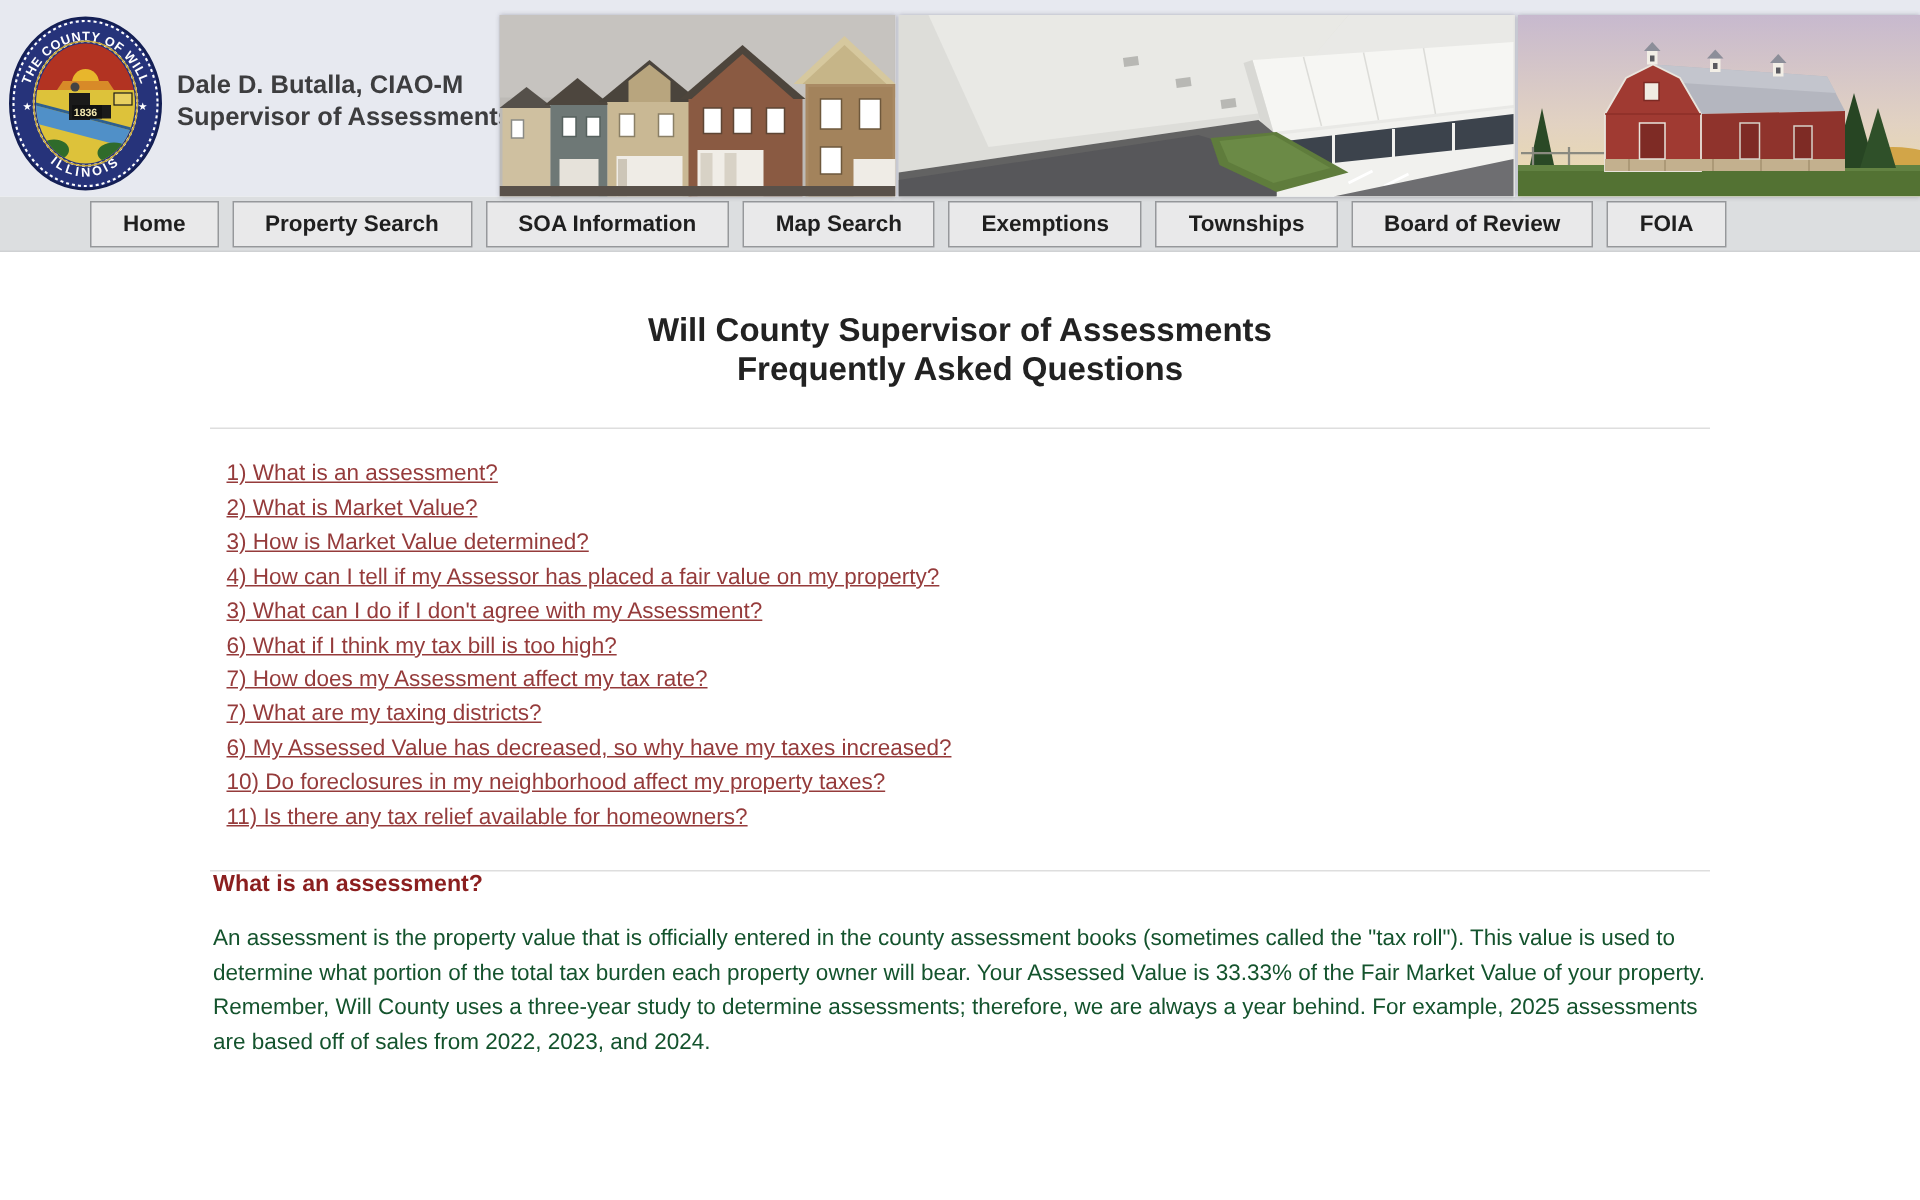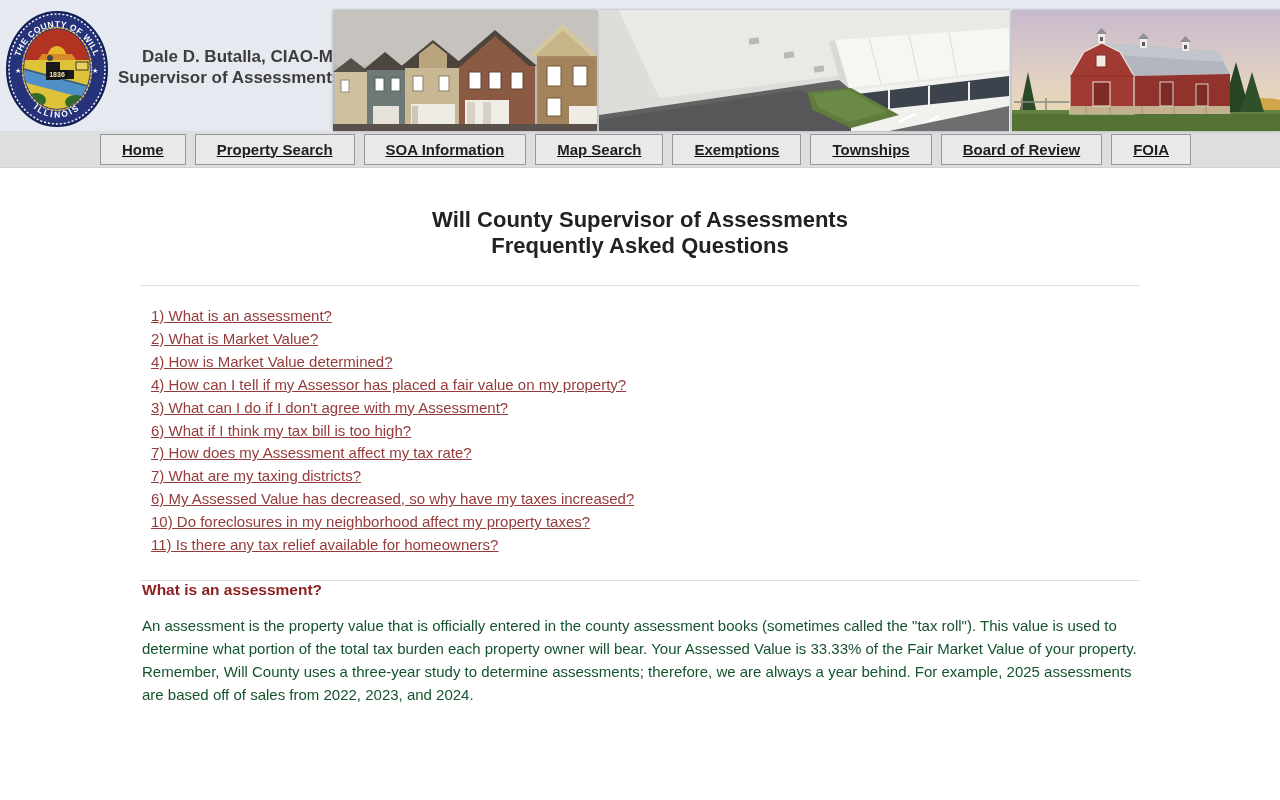--- a/index.html
+++ b/index.html
@@ -4,28 +4,28 @@
 <style>
   * { margin: 0; padding: 0; box-sizing: border-box; }
   html, body { background: #ffffff; }
   body { font-family: "Liberation Sans", sans-serif; }
   .page { width: 1280px; height: 800px; background: #ffffff; overflow: hidden; position: relative; }
 
   
   .site-header { position: relative; width: 1280px; height: 131px; background: #e7e9f0; }
   .seal-wrap { position: absolute; left: 6px; top: 10px; width: 102px; height: 118px; }
   .header-ident { position: absolute; left: 118px; top: 46px; }
-  .official-name { font-size: 17px; font-weight: bold; color: #3d3d3f; line-height: 21px; margin-left: 24px; }
+  .official-name { font-size: 17px; font-weight: bold; color: #3d3d3f; line-height: 21px; }
   .official-title { font-size: 17px; font-weight: bold; color: #3d3d3f; line-height: 21px; }
   .banner { position: absolute; left: 333px; top: 10px; height: 121px; display: flex; gap: 2px; }
   .banner svg { display: block; box-shadow: 0 0 3px rgba(60,60,80,0.35); }
 
   
   .navbar { width: 1280px; height: 37px; background: #dcdee0; border-bottom: 1px solid #cfd1d3;
-            display: flex; align-items: center; gap: 9px; padding-left: 100px; text-decoration: underline; }
+            display: flex; align-items: center; gap: 9px; padding-left: 60px; }
   .nav-btn { display: inline-block; background: #e9e9ea; border: 1px solid #96989b;
              padding: 5px 21px; font-size: 15px; font-weight: bold; color: #1f1f1f;
              text-decoration: none; cursor: pointer; line-height: 19px; white-space: nowrap; }
 
   
   .content { width: 1000px; margin-left: 140px; }
   .page-title { text-align: center; margin-top: 39px; font-size: 22px; font-weight: bold;
                 color: #222222; line-height: 26px; }
   .divider { border: none; border-top: 1px solid #dedede; height: 0; }
   .div1 { margin-top: 26px; }
@@ -250,21 +250,21 @@
     <div class="page-title">
       <div>Will County Supervisor of Assessments</div>
       <div>Frequently Asked Questions</div>
     </div>
 
     <hr class="divider div1">
 
     <div class="faq-links">
       <a href="#">1) What is an assessment?</a>
       <a href="#">2) What is Market Value?</a>
-      <a href="#">4) How is Market Value determined?</a>
+      <a href="#">3) How is Market Value determined?</a>
       <a href="#">4) How can I tell if my Assessor has placed a fair value on my property?</a>
       <a href="#">3) What can I do if I don't agree with my Assessment?</a>
       <a href="#">6) What if I think my tax bill is too high?</a>
       <a href="#">7) How does my Assessment affect my tax rate?</a>
       <a href="#">7) What are my taxing districts?</a>
       <a href="#">6) My Assessed Value has decreased, so why have my taxes increased?</a>
       <a href="#">10) Do foreclosures in my neighborhood affect my property taxes?</a>
       <a href="#">11) Is there any tax relief available for homeowners?</a>
     </div>
 

